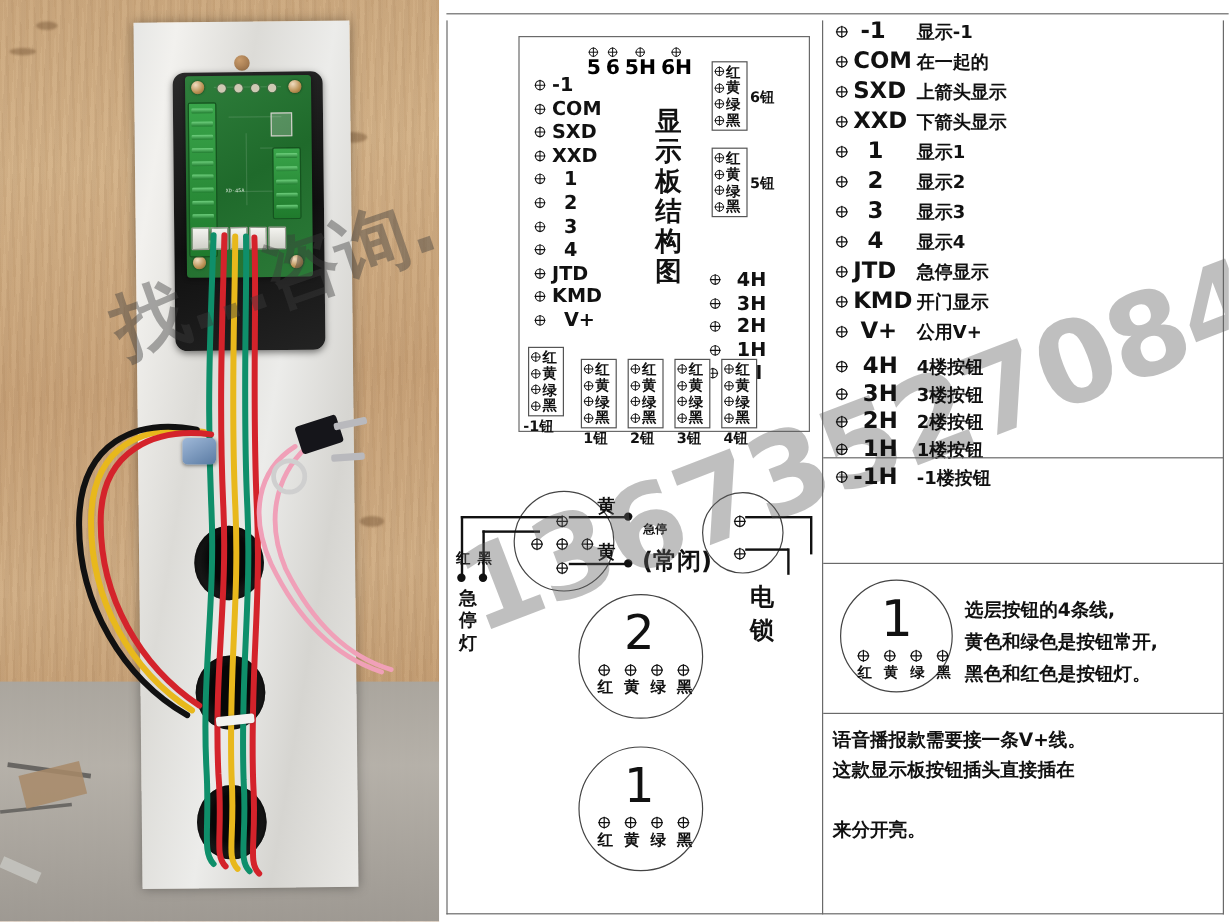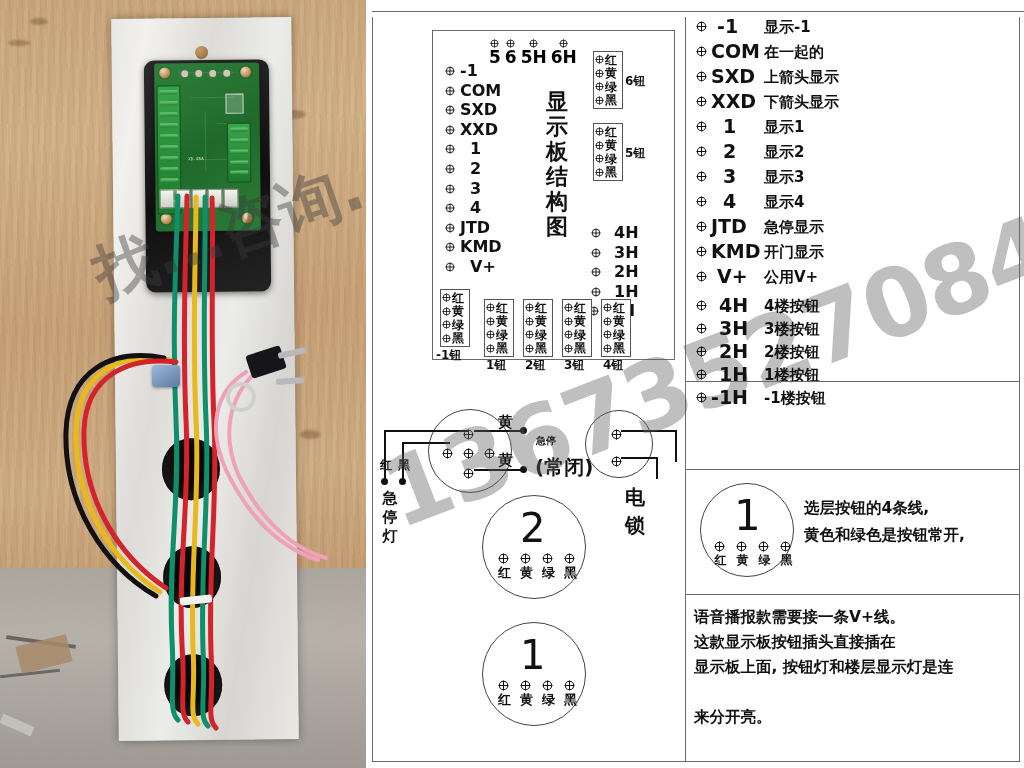--- a/index.html
+++ b/index.html
@@ -1156,25 +1156,25 @@
               <span style="width: 13px; text-align: center; font-size: 12px; font-weight: bold; color: rgb(17, 17, 17);">红</span>
               <span style="width: 13px; text-align: center; font-size: 12px; font-weight: bold; color: rgb(17, 17, 17);">黄</span>
               <span style="width: 13px; text-align: center; font-size: 12px; font-weight: bold; color: rgb(17, 17, 17);">绿</span>
               <span style="width: 13px; text-align: center; font-size: 12px; font-weight: bold; color: rgb(17, 17, 17);">黑</span>
             </div>
           </div>
       </div>
       <div class="note-text" style="left:118px;top:478px;" id="note-text">
           <div>选层按钮的4条线,</div>
           <div>黄色和绿色是按钮常开,</div>
+          <div>黑色和红色是按钮灯。</div>
         </div>
 
       <div class="rc-div" style="top:577px;"></div>
       <div class="para" style="top:588px;line-height:25px;" id="final-note">
           <div>语音播报款需要接一条V+线。</div>
           <div>这款显示板按钮插头直接插在</div>
-          <div>显示板上面, 按钮灯和楼层显示灯是连</div>
           <div>&nbsp;</div>
           <div>来分开亮。</div>
         </div>
     </div>
   </div>
 </div>
 
 </body></html>

